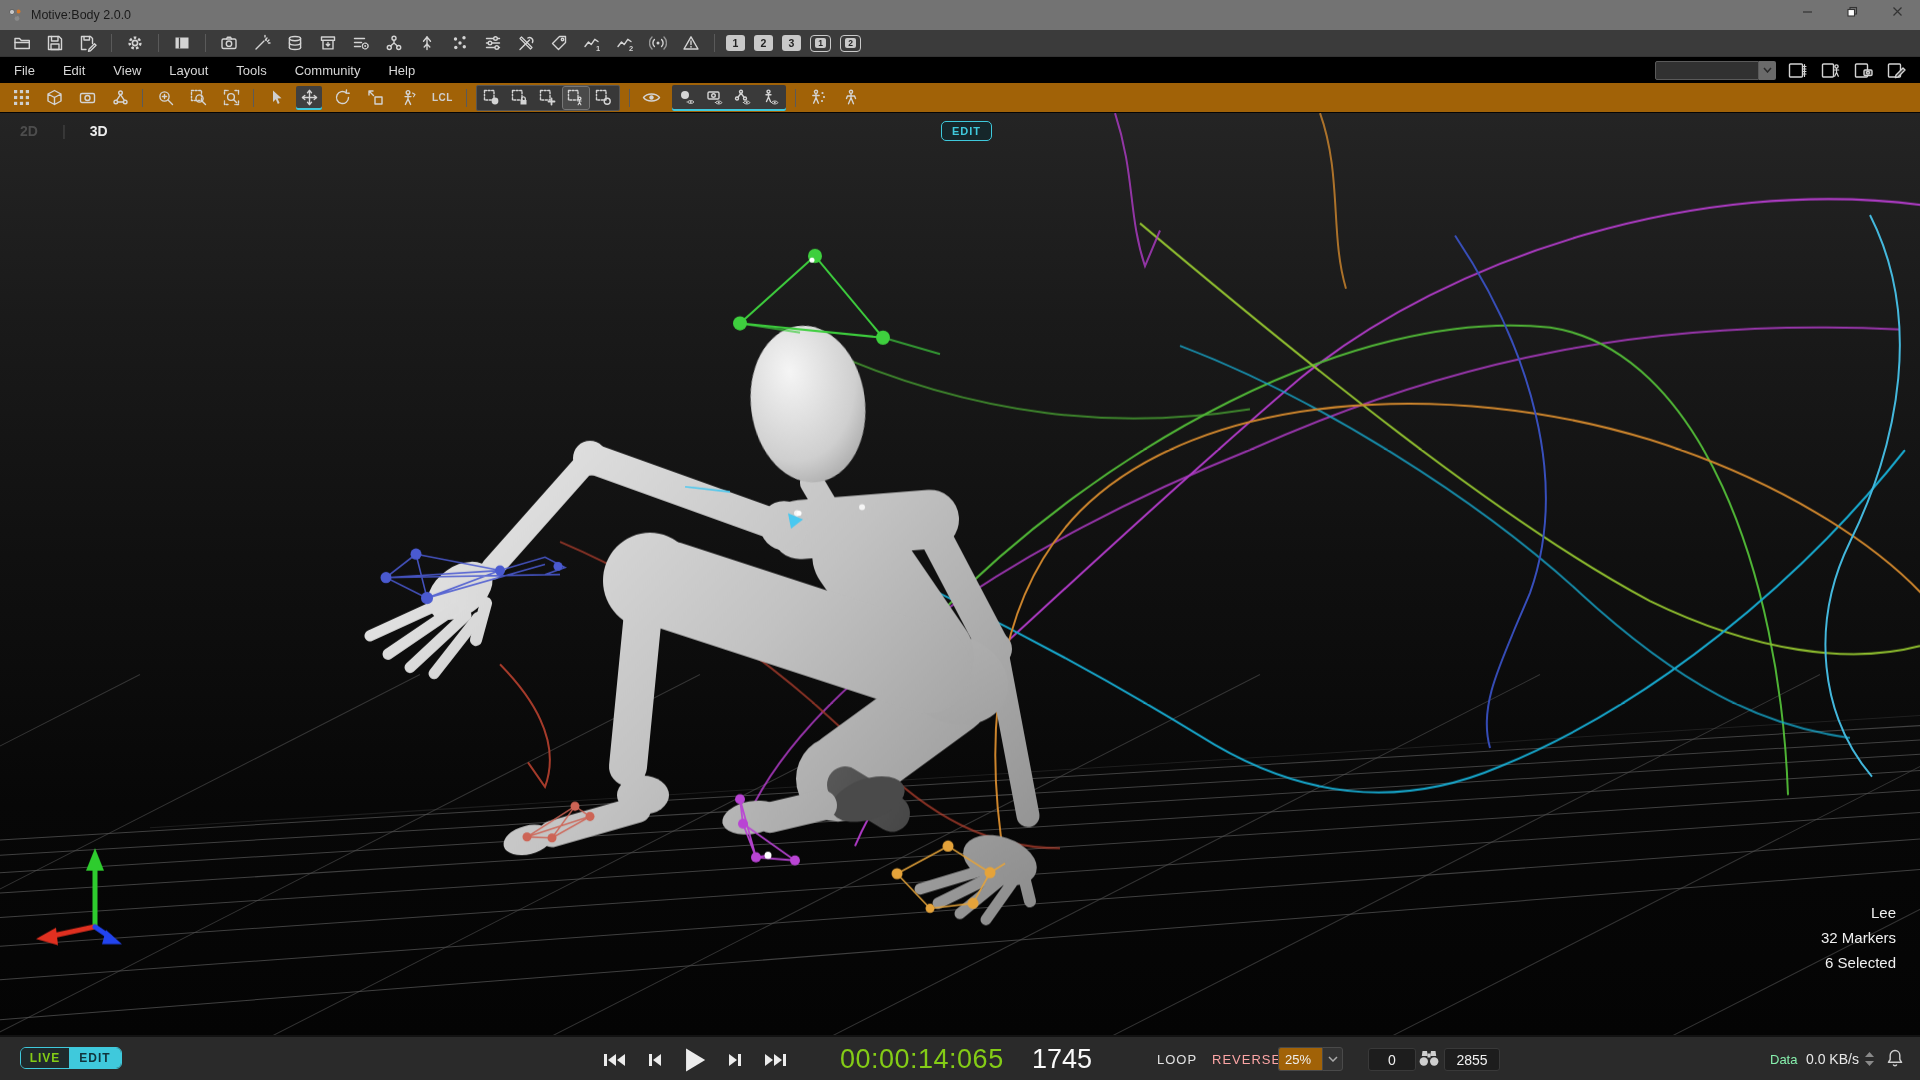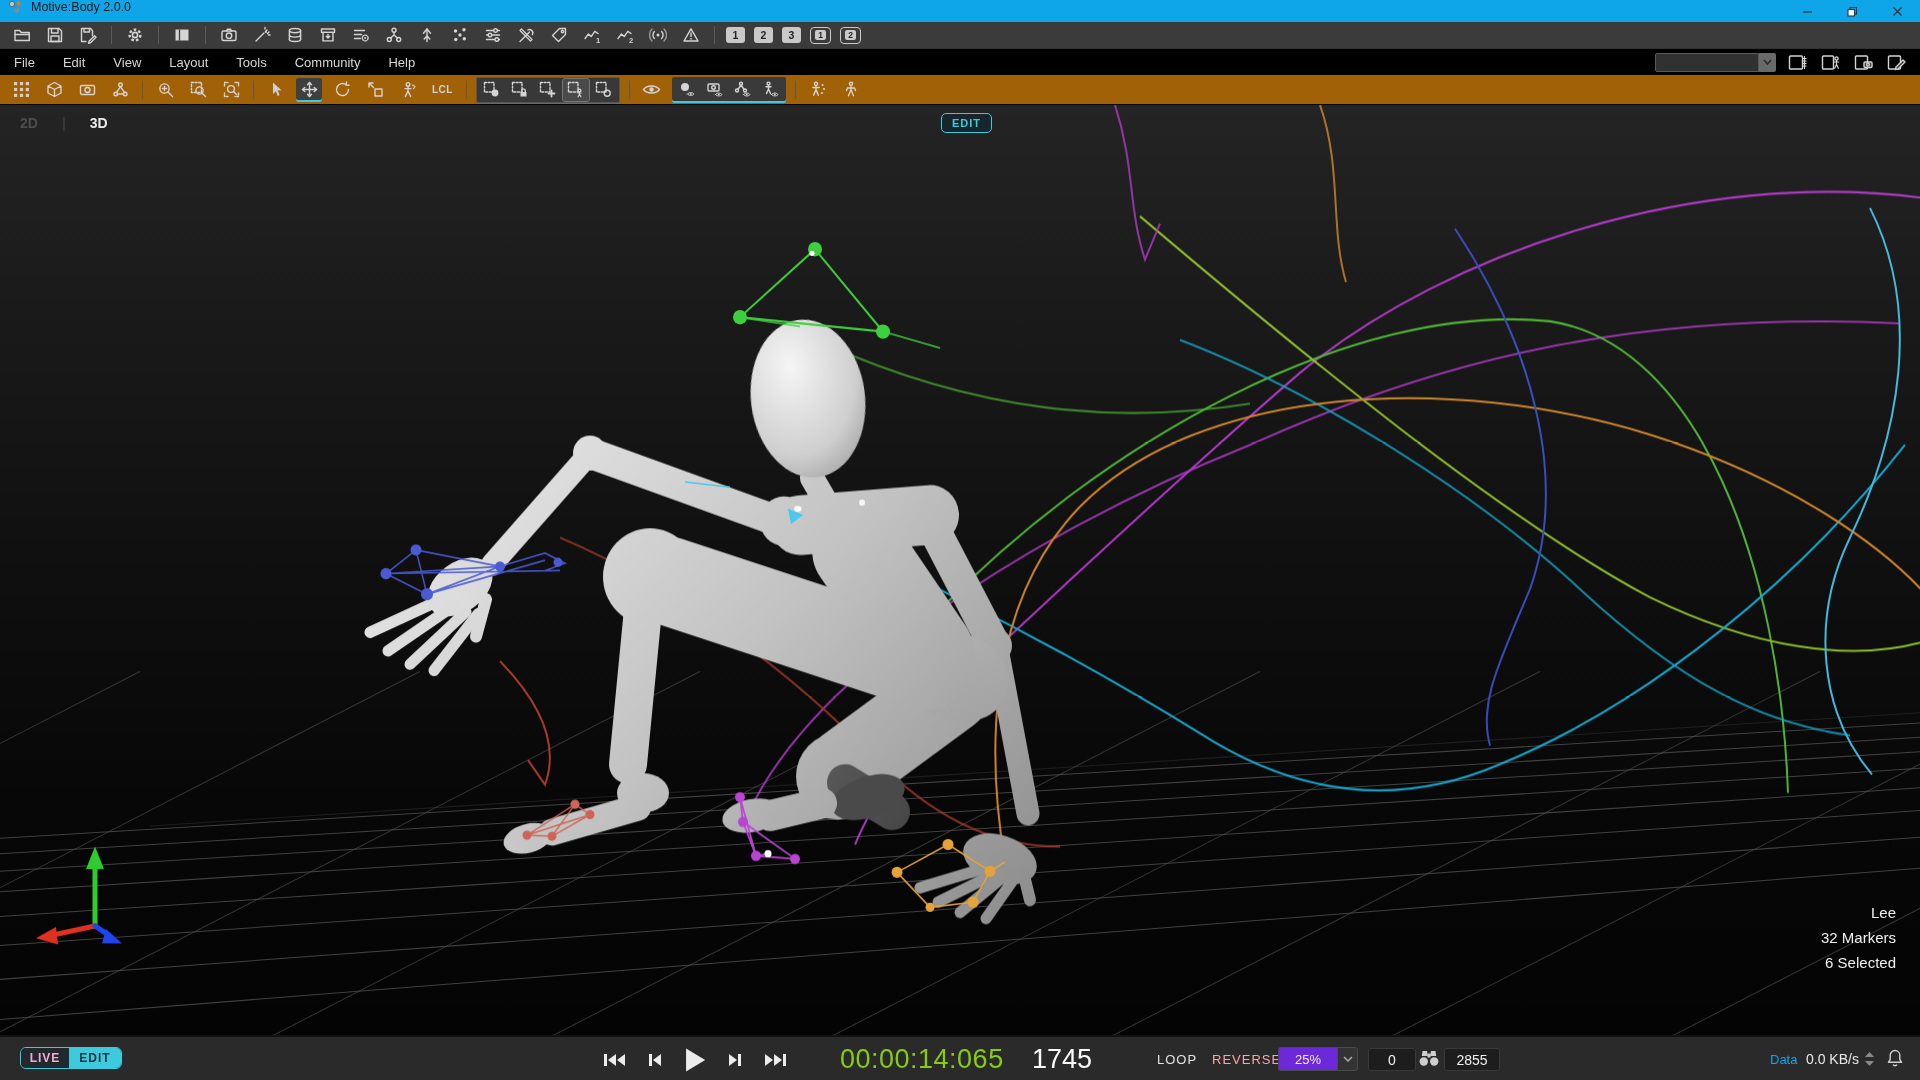--- a/index.html
+++ b/index.html
@@ -1,21 +1,21 @@
 <!DOCTYPE html>
 <html><head>
 <meta charset="utf-8">
 <style>
   *{margin:0;padding:0;box-sizing:border-box}
   html,body{width:1920px;height:1080px;overflow:hidden;background:#000;
     font-family:"Liberation Sans","DejaVu Sans",sans-serif;-webkit-font-smoothing:antialiased}
   .app{width:1920px;height:1080px;display:flex;flex-direction:column;background:#2b2b2b}
 
   
-  .titlebar{height:22px;background:#0ea5e9;display:flex;position:relative;flex:0 0 auto}
+  .titlebar{height:30px;background:#737373;display:flex;align-items:center;position:relative;flex:0 0 auto}
   .titlebar .appico{margin:0 8px 0 8px;display:flex}
   .titlebar .title{font-size:12.5px;color:#1a1a1a}
   .winctl{position:absolute;right:0;top:0;height:22px;display:flex}
   .winbtn{width:45px;height:22px;display:flex;align-items:center;justify-content:center;cursor:pointer}
 
   
   .toolbar{height:27px;background:#3b3b3b;display:flex;align-items:center;gap:9px;padding:0 10px;
     border-bottom:1px solid #333;flex:0 0 auto}
   .ti{width:24px;height:22px;display:flex;align-items:center;justify-content:center;border-radius:3px;cursor:pointer}
   .tsep{width:1px;height:18px;background:#5a5a5a;margin:0 2px}
@@ -55,39 +55,39 @@
   .scene{position:absolute;inset:0;width:100%;height:100%}
   .mode-toggle{position:absolute;left:20px;top:10px;font-size:14px;font-weight:bold;display:flex;gap:24px;align-items:center}
   .mode-2d{color:#4d4d4d;cursor:pointer}.mode-div{color:#3a3a3a}.mode-3d{color:#ececec;cursor:pointer}
   .edit-badge{position:absolute;left:941px;top:8px;border:1.5px solid #3fc9dc;border-radius:5px;color:#3fc9dc;
     background:#16262a;font-size:11px;font-weight:bold;letter-spacing:1px;padding:3px 10px}
   .vp-stats{position:absolute;right:24px;bottom:60px;text-align:right;color:#f0f0f0;font-size:15px;line-height:25px}
 
   
   .transport{height:45px;background:#2a2a2a;border-top:2px solid #121212;position:relative;flex:0 0 auto}
   .pill{position:absolute;left:20px;top:10px;display:flex;height:22px;border:1.5px solid #3fc9dc;border-radius:6px;overflow:hidden;cursor:pointer}
-  .pill .live{background:#202a2c;color:#f9a8d4;font-size:12px;font-weight:bold;letter-spacing:1px;
+  .pill .live{background:#202a2c;color:#84cc16;font-size:12px;font-weight:bold;letter-spacing:1px;
     display:flex;align-items:center;justify-content:center;width:48px}
   .pill .edit{background:#3fc9dc;color:#10343c;font-size:12px;font-weight:bold;letter-spacing:1px;
     display:flex;align-items:center;justify-content:center;width:52px}
   .pb{position:absolute;left:600px;top:0;height:45px;display:flex;align-items:center;gap:13px}
   .pbtn{background:none;border:none;cursor:pointer;display:flex;align-items:center;padding:2px}
   .timecode{position:absolute;left:840px;top:7px;color:#84cc16;font-size:27px;font-weight:400;letter-spacing:.5px}
   .framenum{position:absolute;left:1032px;top:7px;color:#fafafa;font-size:27px;font-weight:400}
   .t-loop{position:absolute;left:1157px;top:15px;color:#e2e2e2;font-size:13px;letter-spacing:1px;cursor:pointer}
   .t-rev{position:absolute;left:1212px;top:15px;color:#fca5a5;font-size:13px;letter-spacing:1px;cursor:pointer}
   .speed{position:absolute;left:1278px;top:10px;display:flex;height:24px;cursor:pointer}
-  .speed .val{background:#6d28d9;border:1px solid #4a4a4a;border-right:none;border-radius:3px 0 0 3px;
-    color:#eee;font-size:13px;display:flex;align-items:center;padding:0 16px;min-width:44px}
+  .speed .val{background:#a16207;border:1px solid #4a4a4a;border-right:none;border-radius:3px 0 0 3px;
+    color:#eee;font-size:13px;display:flex;align-items:center;padding:0 6px;min-width:44px}
   .speed .chev{background:#333;border:1px solid #4a4a4a;border-radius:0 3px 3px 0;width:21px;
     display:flex;align-items:center;justify-content:center}
   .numfield{position:absolute;top:11px;height:23px;background:#1d1d1d;border:1px solid #393939;border-radius:3px;
     color:#f0f0f0;font-size:14px;display:flex;align-items:center;justify-content:center;cursor:text}
   .binoc{position:absolute;left:1418px;top:11px;cursor:pointer}
-  .t-data-label{position:absolute;left:1770px;top:15px;color:#0ea5e9;font-size:13px}
+  .t-data-label{position:absolute;left:1770px;top:15px;color:#86efac;font-size:13px}
   .t-data-rate{position:absolute;left:1806px;top:14px;color:#e8e8e8;font-size:14px}
   .t-updown{position:absolute;left:1864px;top:14px;cursor:pointer}
   .t-bell{position:absolute;left:1886px;top:11px;cursor:pointer}
 
   svg{display:block}
   .ik{stroke:#d4d4d4;fill:none;stroke-width:1.4;stroke-linecap:round;stroke-linejoin:round}
   .ikf{fill:#d4d4d4;stroke:none}
 </style>
 </head>
 <body>

